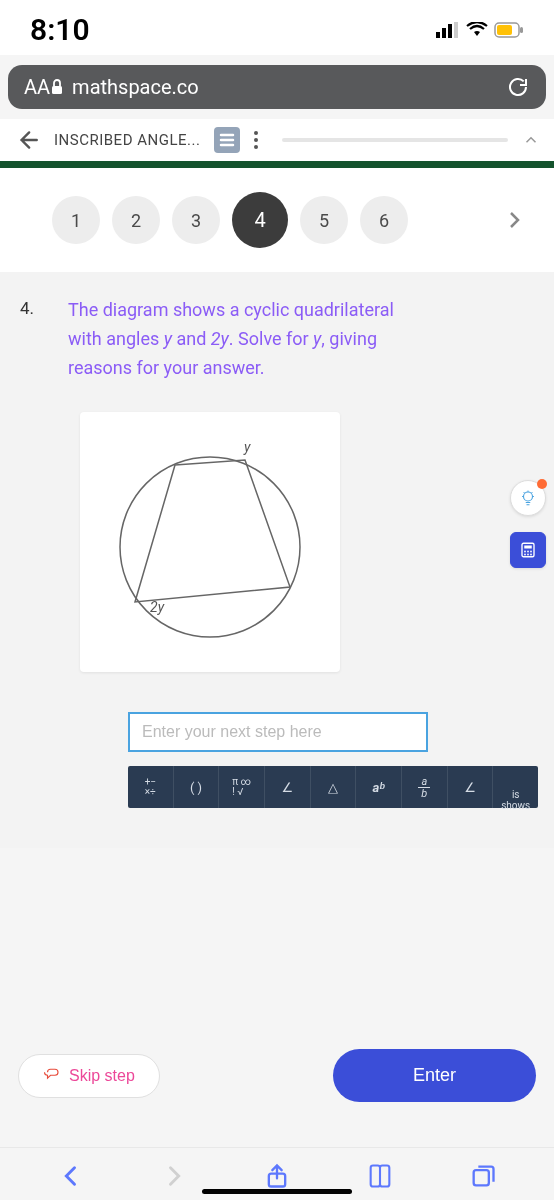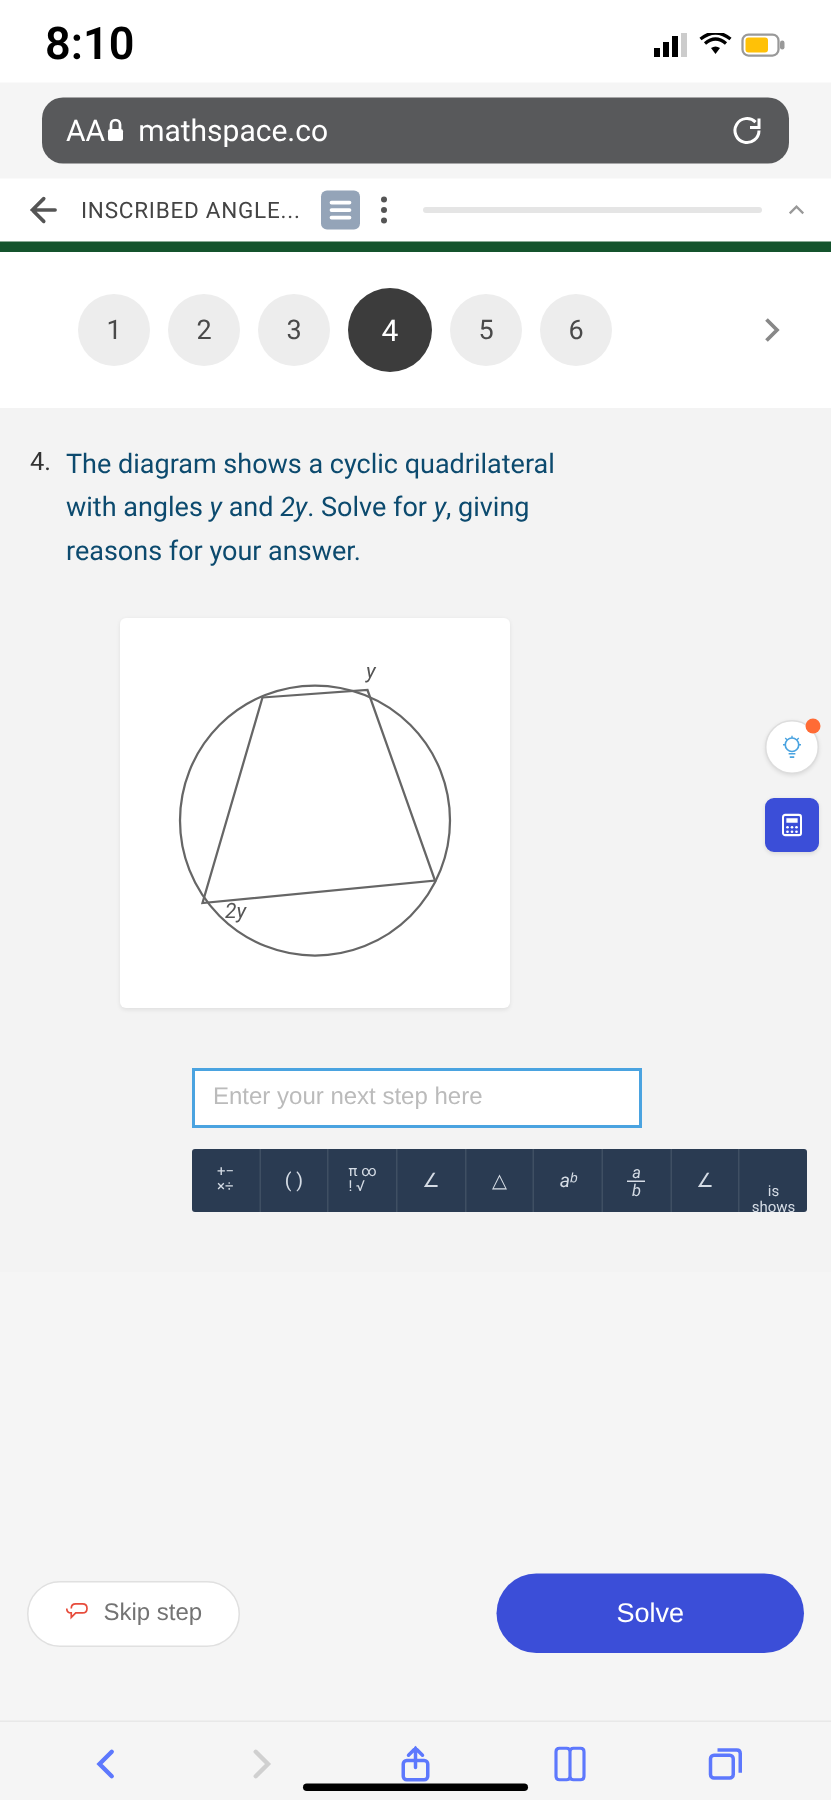--- a/index.html
+++ b/index.html
@@ -1,59 +1,59 @@
 <!DOCTYPE html>
 <html><head>
 <meta charset="utf-8">
 <style>
 * { margin: 0; padding: 0; box-sizing: border-box; }
 body { font-family: -apple-system, BlinkMacSystemFont, "Segoe UI", Roboto, sans-serif; background: #f5f5f5; width: 554px; height: 1200px; position: relative; overflow: hidden; }
 
 .status-bar { display: flex; justify-content: space-between; align-items: center; padding: 12px 30px 8px; background: #fff; font-size: 30px; font-weight: 600; }
 .status-right { display: flex; align-items: center; gap: 6px; }
 
-.url-bar { display: flex; align-items: center; margin: 10px 28px; background: #58595b; border-radius: 14px; padding: 10px 16px; color: #fff; }
+.url-bar { display: flex; align-items: center; margin: 10px 8px; background: #58595b; border-radius: 14px; padding: 10px 16px; color: #fff; }
 .url-aa { font-size: 20px; color: #fff; }
 .url-center { flex: 1; display: flex; align-items: center; gap: 8px; font-size: 20px; }
 .url-refresh { width: 24px; height: 24px; }
 
 .nav-row { display: flex; align-items: center; padding: 8px 14px 8px; background: #fff; border-bottom: 7px solid #14532d; gap: 14px; }
 .nav-title { font-size: 15px; letter-spacing: 0.5px; color: #444; flex: 0 0 auto; }
 .stripe-icon { width: 26px; height: 26px; border-radius: 4px; background: #94a4b8; display:flex; align-items:center; justify-content:center; color:#fff; font-weight:bold; }
 .dots-icon { display:flex; flex-direction:column; gap:3px; }
 .dots-icon span { width:4px; height:4px; border-radius:50%; background:#555; }
 .progress-track { flex: 1; height: 4px; background: #e5e5e5; border-radius: 2px; margin-left: 10px; }
 .nav-caret { width: 18px; height: 18px; color:#888; }
 
 .q-tabs { display:flex; align-items:center; gap: 12px; padding: 24px 28px 24px 52px; background:#fff; }
 .q-tab { width: 48px; height: 48px; border-radius: 50%; background:#ededed; display:flex; align-items:center; justify-content:center; font-size:18px; color:#4a4a4a; }
 .q-tab.active { width: 56px; height: 56px; background:#3c3c3c; color:#fff; font-size:20px; }
 .q-next-arrow { margin-left: auto; color:#888; }
 
 .question-area { background:#f3f3f3; padding: 24px 20px 40px 28px; position: relative; }
 .q-num { position:absolute; left:20px; top:26px; font-size:17px; color:#333; }
-.q-text { margin-left: 16px; font-size: 18px; line-height: 1.6; color:#0c4a6e; max-width: 360px; }
+.q-text { margin-left: 40px; font-size: 18px; line-height: 1.6; color:#8b5cf6; max-width: 360px; }
 .italic { font-style: italic; }
 
 .diagram-box { margin: 30px 0 0 52px; width: 260px; height: 260px; background:#fff; border-radius:4px; box-shadow: 0 1px 3px rgba(0,0,0,0.08); position:relative; }
 
 .side-tools { position:absolute; right: 8px; top: 480px; display:flex; flex-direction:column; gap:16px; }
 .side-btn { width:36px; height:36px; border-radius:50%; border:1px solid #ddd; background:#fff; display:flex; align-items:center; justify-content:center; box-shadow: 0 1px 3px rgba(0,0,0,0.1); position:relative; }
 .side-btn.hint::after { content:''; position:absolute; top:-2px; right:-2px; width:10px; height:10px; border-radius:50%; background:#ff6b35; }
 
 .input-row { margin: 40px 0 0 100px; }
 .step-input { width: 300px; height: 40px; border: 2px solid #4aa3e0; background:#fff; padding: 0 12px; font-size:16px; color:#0f172a; }
 .step-input::placeholder { color:#bbb; }
 
 .toolbar { margin: 14px 0 0 100px; display:flex; background:#2a3b52; border-radius:2px; width: 410px; height:42px; }
 .tool { flex:1; display:flex; align-items:center; justify-content:center; color:#d5dce5; font-size:13px; border-right:1px solid rgba(255,255,255,0.1); }
 .tool:last-child { border-right:none; font-size:10px; flex-direction:column; line-height:1.1;margin-top:25px; }
 
 .bottom-actions { position:absolute; bottom: 98px; left:0; right:0; display:flex; align-items:center; justify-content:space-between; padding: 0 18px; }
-.skip-btn { border:1px solid #e0e0e0; background:#fff; border-radius: 24px; padding: 12px 24px; color:#737373; font-size:16px; display:flex; align-items:center; gap:8px; }
+.skip-btn { border:1px solid #e0e0e0; background:#fff; border-radius: 24px; padding: 12px 24px; color:#ec4899; font-size:16px; display:flex; align-items:center; gap:8px; }
 .submit-btn { background:#3b4ed8; color:#fff; border:none; border-radius:28px; padding: 16px 80px; font-size:18px; font-weight:500; }
 
 .browser-tabbar { position:absolute; bottom:10px; left:0; right:0; display:flex; justify-content:space-around; align-items:center; padding: 14px 20px 0; border-top: 1px solid #e8e8e8; background:#f5f5f5; }
 .tab-icon { color:#4d6bfe; opacity:0.9; }
 .tab-icon.dim { color:#aaa; }
 .home-indicator { position:absolute; bottom: 6px; left:50%; transform:translateX(-50%); width: 150px; height:5px; background:#000; border-radius:3px; }
 </style>
 </head>
 <body>
 
@@ -147,21 +147,21 @@
   </div>
 
   <div class="toolbar">
     <div class="tool" style="white-space:pre; font-size:10px; line-height:1;">+−
 ×÷</div>
     <div class="tool">( )</div>
     <div class="tool" style="white-space:pre; font-size:10px; line-height:1;">π ∞
 ! √</div>
     <div class="tool">∠</div>
     <div class="tool">△</div>
-    <div class="tool" style="font-style:italic;">aᵇ</div>
+    <div class="tool" style="font-style:italic;font-weight:bold;">aᵇ</div>
     <div class="tool" style="font-style:italic; font-size:11px;">
       <span style="display:flex; flex-direction:column; align-items:center; line-height:1;">
           <span>a</span>
           <span style="border-top:1px solid #d5dce5; width:12px;"></span>
           <span>b</span>
         </span>
     </div>
     <div class="tool">∠</div>
     <div class="tool">
       <span>is</span>
@@ -192,21 +192,21 @@
   </div>
 </div>
 
 <div class="bottom-actions">
   <button class="skip-btn">
     <svg width="18" height="18" viewBox="0 0 24 24">
         <path d="M6 7 Q6 3 10 3 H16 Q20 3 20 7 Q20 11 16 11 H10 L6 15 V11 Q2 11 2 7" fill="none" stroke="#e74c3c" stroke-width="1.5"></path>
       </svg>
     <span>Skip step</span>
   </button>
-  <button class="submit-btn">Solve</button>
+  <button class="submit-btn">Enter</button>
 </div>
 
 <div class="browser-tabbar">
   <svg class="tab-icon" width="28" height="28" viewBox="0 0 24 24">
       <path d="M15 5 L8 12 L15 19" stroke="#4d6bfe" stroke-width="2.5" fill="none" stroke-linecap="round"></path>
     </svg>
   <svg class="tab-icon dim" width="28" height="28" viewBox="0 0 24 24">
       <path d="M9 5 L16 12 L9 19" stroke="#ccc" stroke-width="2.5" fill="none" stroke-linecap="round"></path>
     </svg>
   <svg class="tab-icon" width="28" height="28" viewBox="0 0 24 24">

